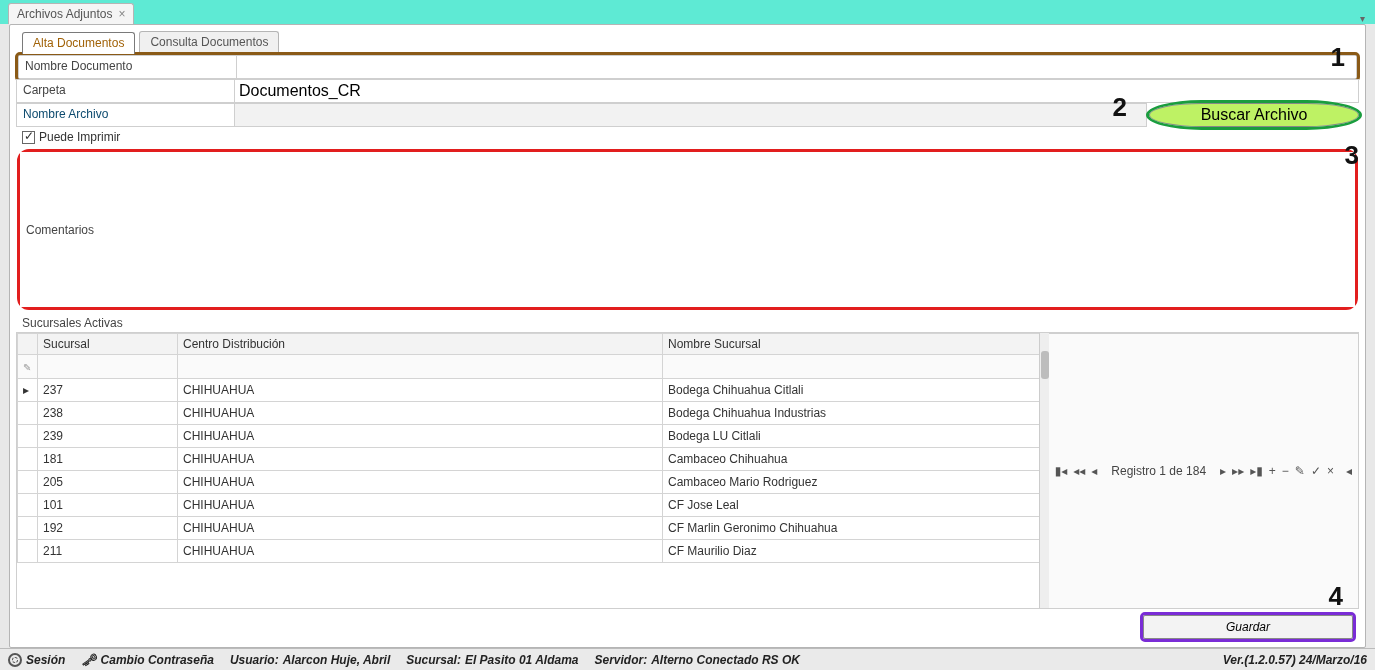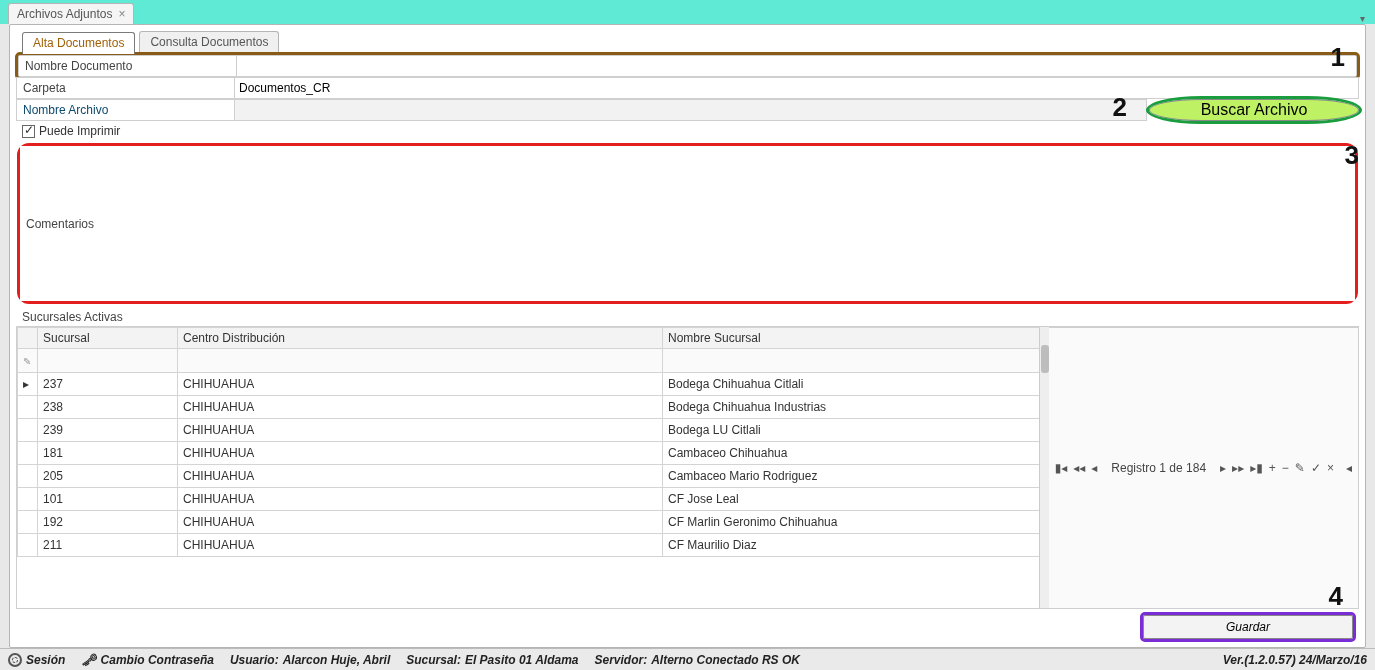--- a/index.html
+++ b/index.html
@@ -89,21 +89,21 @@
     border: 1px solid #cfcfcf;
     border-right: none;
     background: #fff;
     font-size: 12px;
     color: #444;
   }
   .field-input {
     flex: 1;
     border: 1px solid #cfcfcf;
     padding: 2px 4px;
-    font-size: 12px;
+    font-size: 16px;
     min-height:22px;
     background:#fff;
   }
   .field-input.readonly { background: #f2f2f2; color:#999; }
   .field-input-wrap { flex:1; display:flex; }
   .field-input-wrap .field-input { flex:1; }
   .btn-buscar {
     width: 210px;
     border: 1px solid #888;
     background: #bef264;

